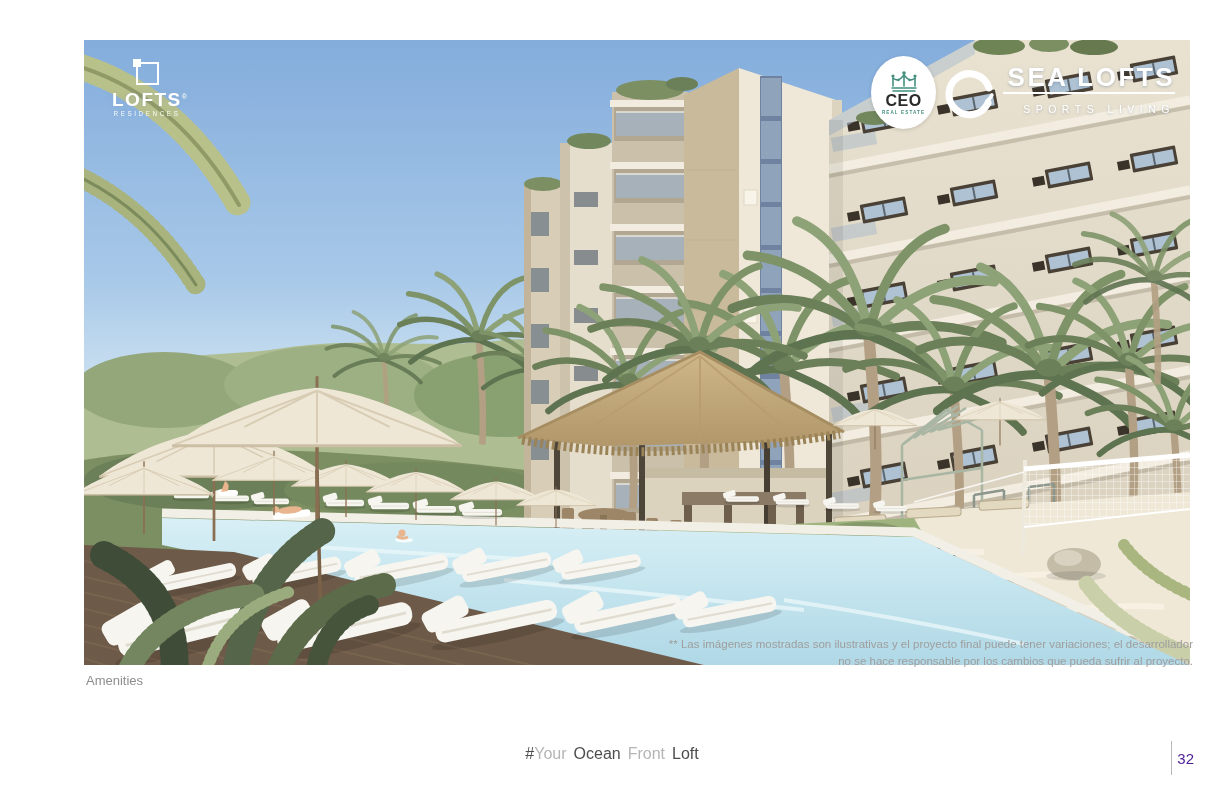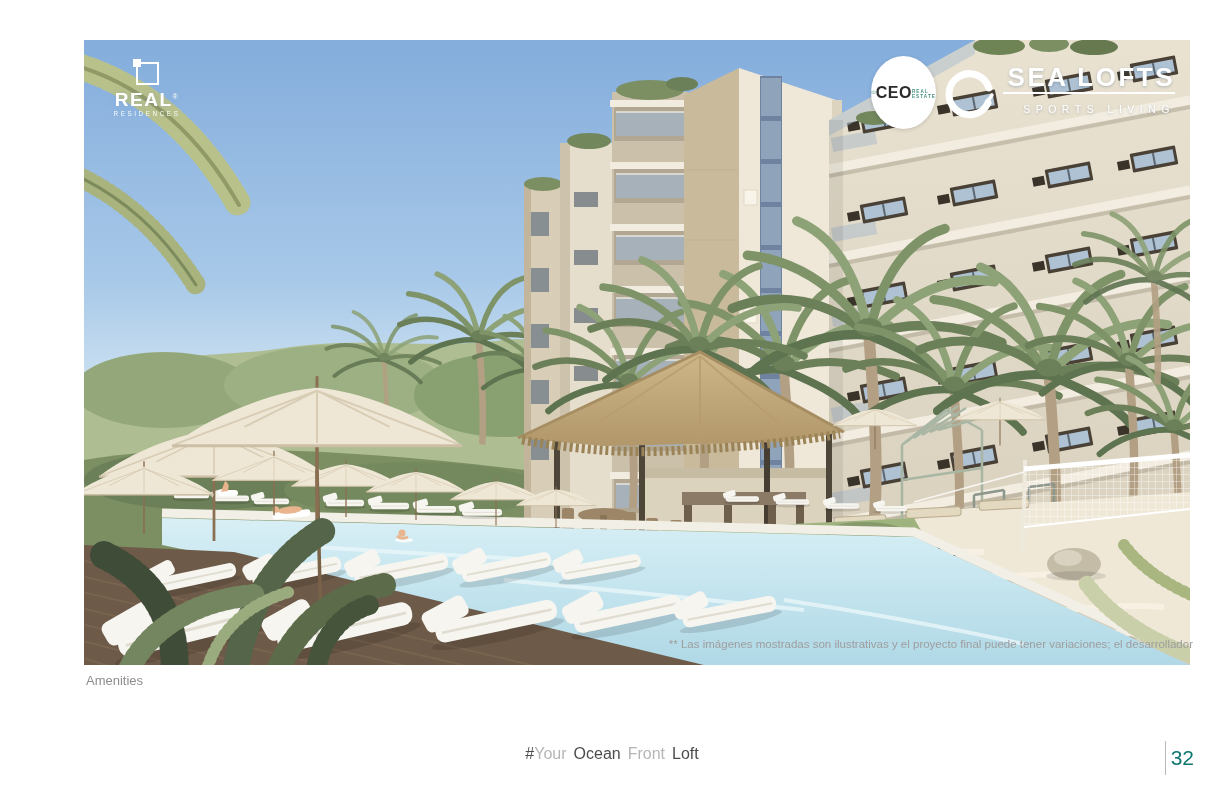--- a/index.html
+++ b/index.html
@@ -10,42 +10,42 @@
 
   
   .deck-logo{position:absolute;left:28px;top:22px;width:70px;color:#fff;text-align:center;text-shadow:0 0 6px rgba(120,150,190,.35);}
   .deck-icon{width:19px;height:19px;border:2.5px solid #fff;margin:0 auto 3px auto;position:relative;}
   .deck-icon::before{content:"";position:absolute;left:-5px;top:-5px;width:8px;height:8px;background:#fff;}
   .deck-name{font-size:19px;font-weight:bold;letter-spacing:1.5px;line-height:18px;}
   .deck-reg{font-size:7px;vertical-align:super;font-weight:normal;}
   .deck-sub{font-size:6.3px;letter-spacing:2.6px;opacity:.95;margin-top:1px;}
 
   .ceo-badge{position:absolute;left:787px;top:16px;width:65px;height:73px;background:#fff;border-radius:50%;
-    display:flex;flex-direction:row;align-items:center;justify-content:center;box-shadow:0 1px 4px rgba(0,0,0,.15);}
+    display:flex;flex-direction:column;align-items:center;justify-content:center;box-shadow:0 1px 4px rgba(0,0,0,.15);}
   .ceo-crown{width:30px;height:22px;margin-bottom:1px;}
   .ceo-name{font-size:16px;font-weight:800;color:#2b2b2b;letter-spacing:.5px;line-height:15px;}
   .ceo-sub{font-size:4.6px;letter-spacing:1.1px;color:#43907F;margin-top:2px;font-weight:bold;}
 
   .sealofts{position:absolute;left:860px;top:24px;display:flex;align-items:flex-start;color:#fff;text-align:right;}
   .enso{width:52px;height:52px;margin-top:4px;}
   .sl-text{margin-left:7px;width:172px;}
   .sl-name{font-size:26px;font-weight:bold;letter-spacing:2.5px;line-height:26px;white-space:nowrap;
     border-bottom:2px solid #fff;padding-bottom:2px;text-shadow:0 1px 3px rgba(90,110,140,.4);}
   .sl-sub{font-size:10.5px;letter-spacing:5.5px;margin-top:9px;white-space:nowrap;text-shadow:0 1px 3px rgba(90,110,140,.4);}
 
   
   .caption{position:absolute;left:86px;top:673px;font-size:13px;color:#8d8d8d;}
   .disclaimer{position:absolute;right:31px;top:636px;width:640px;text-align:right;font-size:11.5px;line-height:17px;color:#9e9e9e;}
   .footer{position:absolute;left:0;top:745px;width:1224px;text-align:center;font-size:16px;}
   .seg-dark{color:#4d4d4d;}
   .seg-light{color:#b5b5b5;}
   .footer .gap{margin-left:7px;}
   .page-num-wrap{position:absolute;right:30px;top:740px;display:flex;align-items:center;height:36px;}
   .page-num-divider{width:1px;height:34px;background:#b9b9b9;margin-right:5px;}
-  .page-num{font-size:21px;color:#0f766e;}
+  .page-num{font-size:15px;color:#4c1d95;}
 </style>
 </head>
 <body>
 
 <div class="page">
 
   <div class="render-frame">
     <svg width="1106" height="625" viewBox="0 0 1106 625">
       <defs>
         <linearGradient id="skyG" x1="0" y1="0" x2="0" y2="1">
@@ -441,21 +441,21 @@
         <path d="M40,640 C60,590 110,560 170,555" stroke="#74865F" stroke-width="22" stroke-dasharray="3 5"></path>
         <path d="M230,640 C235,600 255,575 285,565" stroke="#46543C" stroke-width="20" stroke-dasharray="3 5"></path>
         <path d="M120,640 C130,595 160,565 205,552" stroke="#9AAB7E" stroke-width="12" stroke-dasharray="2 5"></path>
         <path d="M1120,620 C1060,600 1020,570 1000,540" stroke="#C9CFA8" stroke-width="16" stroke-dasharray="2 5"></path>
         <path d="M1120,560 C1080,545 1055,525 1040,505" stroke="#A9B67F" stroke-width="12" stroke-dasharray="2 5"></path>
       </g>
     </svg>
 
     <div class="deck-logo">
       <div class="deck-icon"></div>
-      <div class="deck-name"><span>REAL</span><span class="deck-reg">®</span></div>
+      <div class="deck-name"><span>LOFTS</span><span class="deck-reg">®</span></div>
       <div class="deck-sub">RESIDENCES</div>
     </div>
 
     <div class="ceo-badge">
       <svg class="ceo-crown" viewBox="0 0 30 22">
         <g fill="none" stroke="#43907F" stroke-width="1.6" stroke-linecap="round">
           <path d="M4,16 L4,8 M15,16 L15,5 M26,16 L26,8"></path>
           <path d="M4,8 Q9,13 15,5 Q21,13 26,8"></path>
           <path d="M3,18 H27 M4,21 H26"></path>
         </g>
@@ -480,20 +480,21 @@
         <div class="sl-name">SEA LOFTS</div>
         <div class="sl-sub">SPORTS LIVING</div>
       </div>
     </div>
   </div>
 
   <div class="caption">Amenities</div>
 
   <div class="disclaimer">
     <span>** Las imágenes mostradas son ilustrativas y el proyecto final puede tener variaciones; el desarrollador</span><br>
+    <span>no se hace responsable por los cambios que pueda sufrir al proyecto.</span>
   </div>
 
   <div class="footer">
     <span class="seg-dark">#</span><span class="seg-light">Your</span><span class="seg-dark gap">Ocean</span><span class="seg-light gap">Front</span><span class="seg-dark gap">Loft</span>
   </div>
 
   <div class="page-num-wrap">
     <div class="page-num-divider"></div>
     <div class="page-num">32</div>
   </div>

